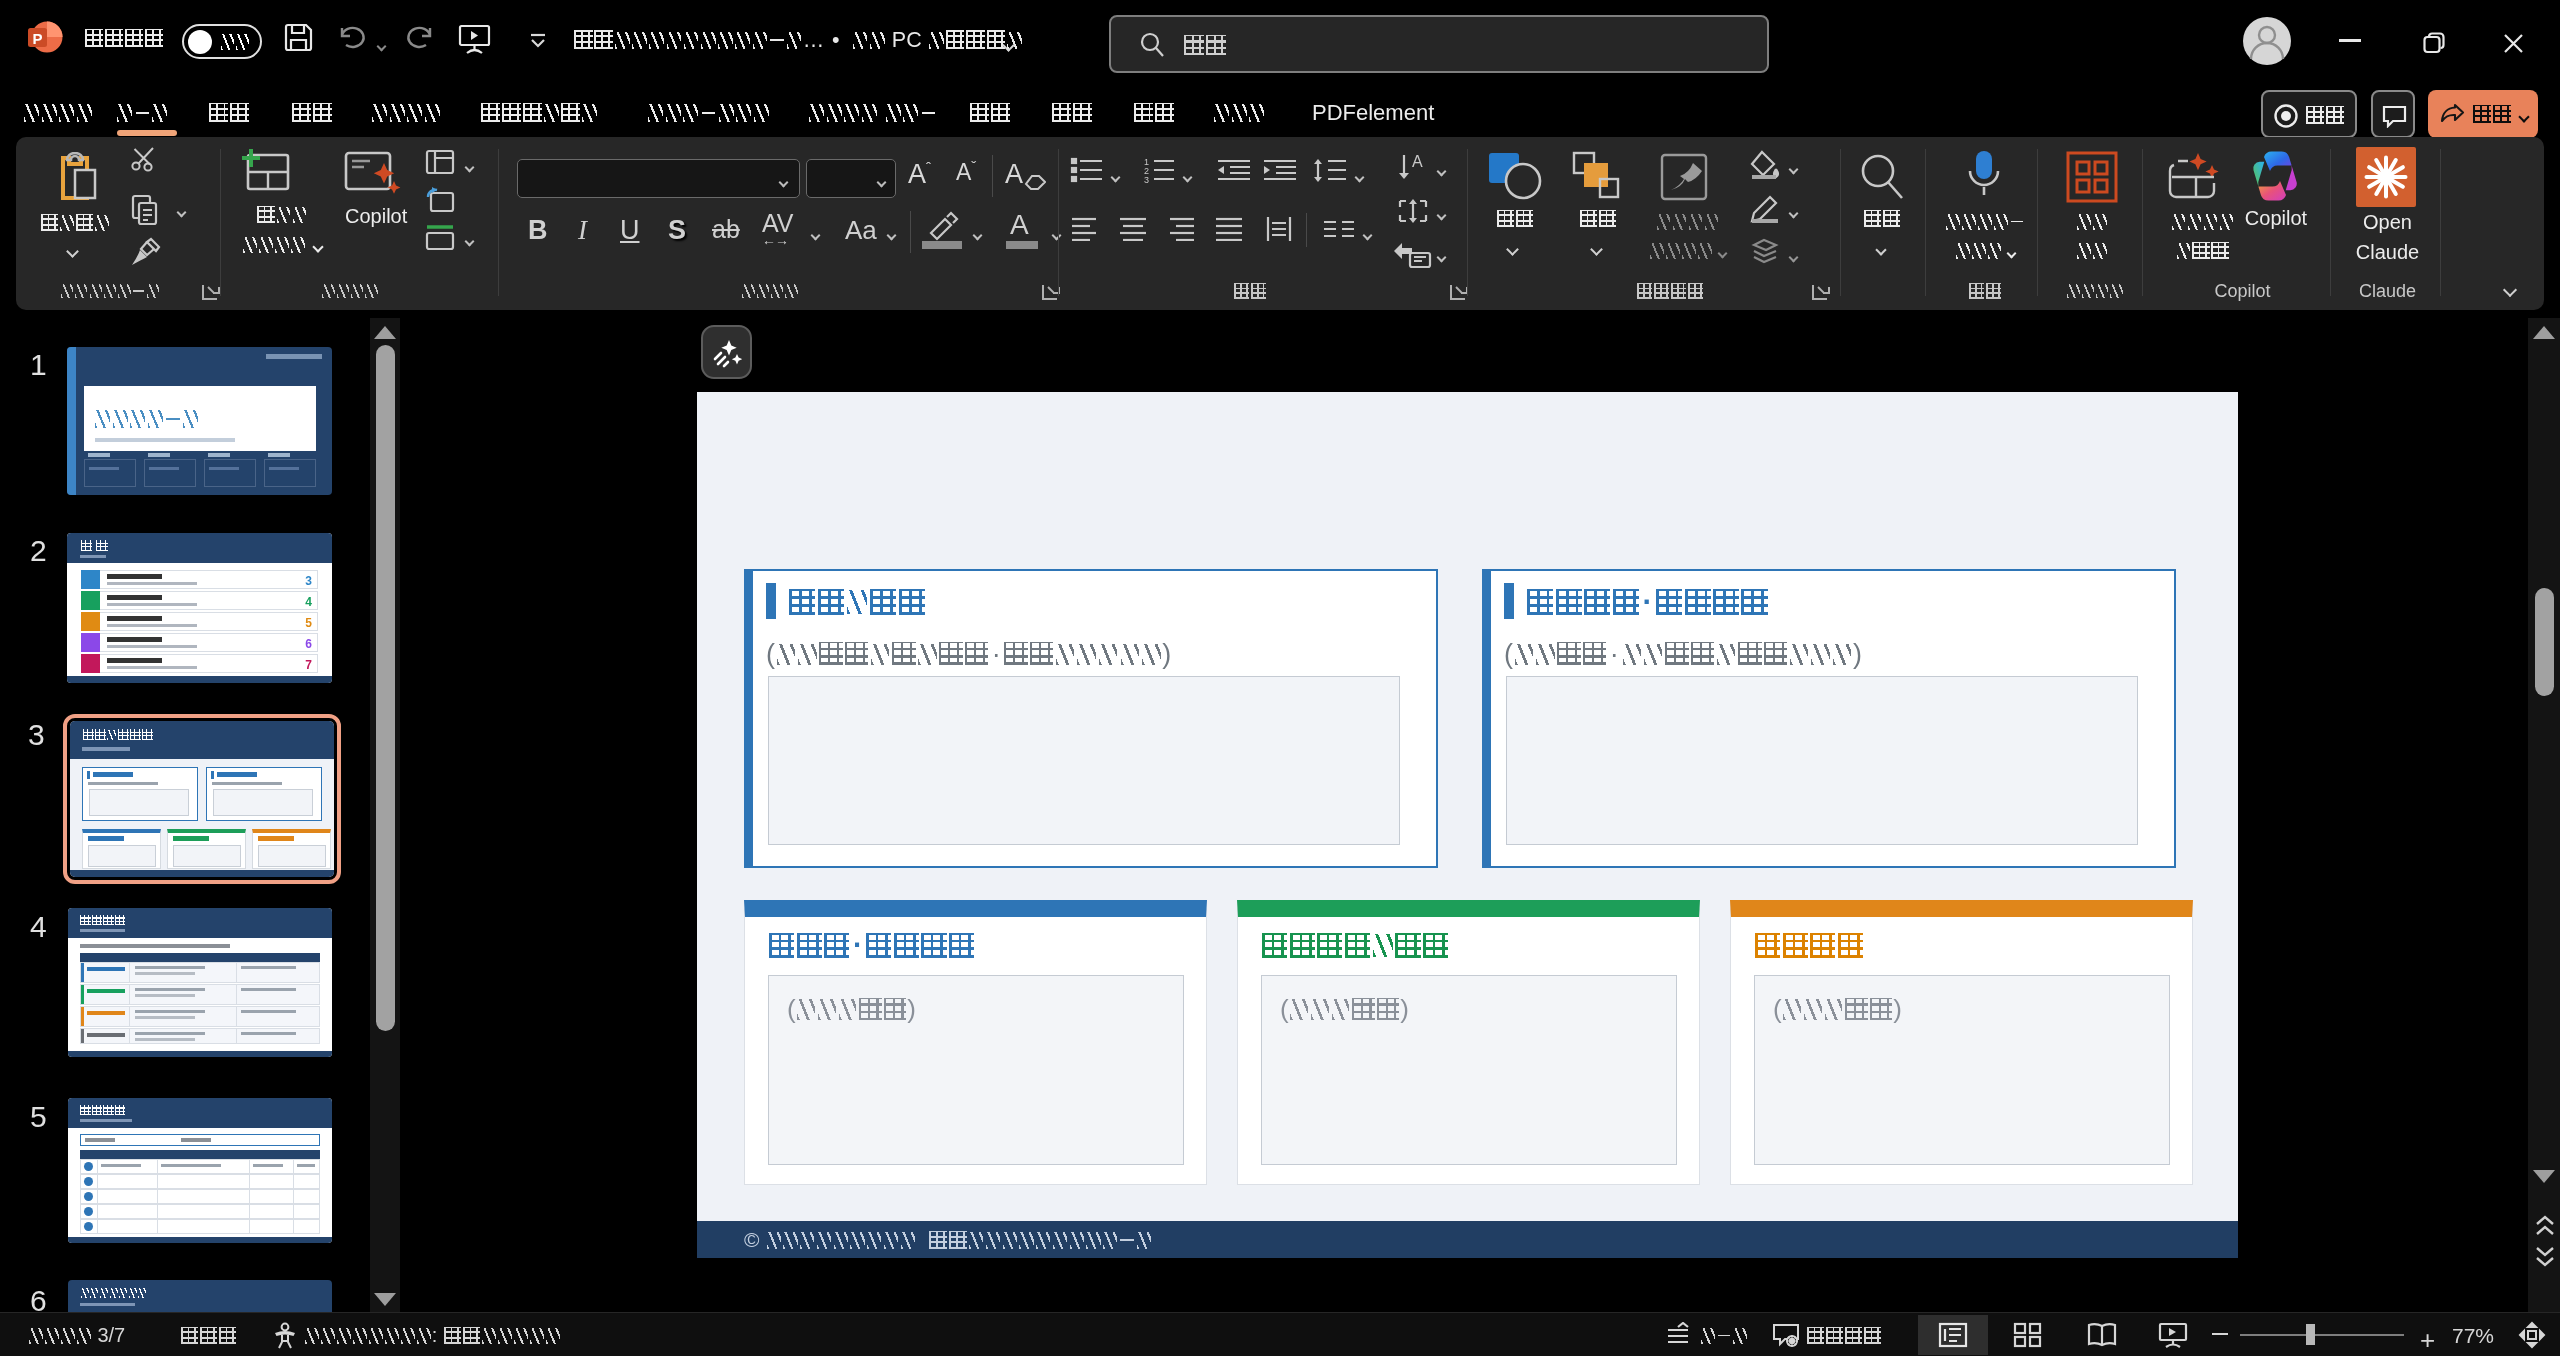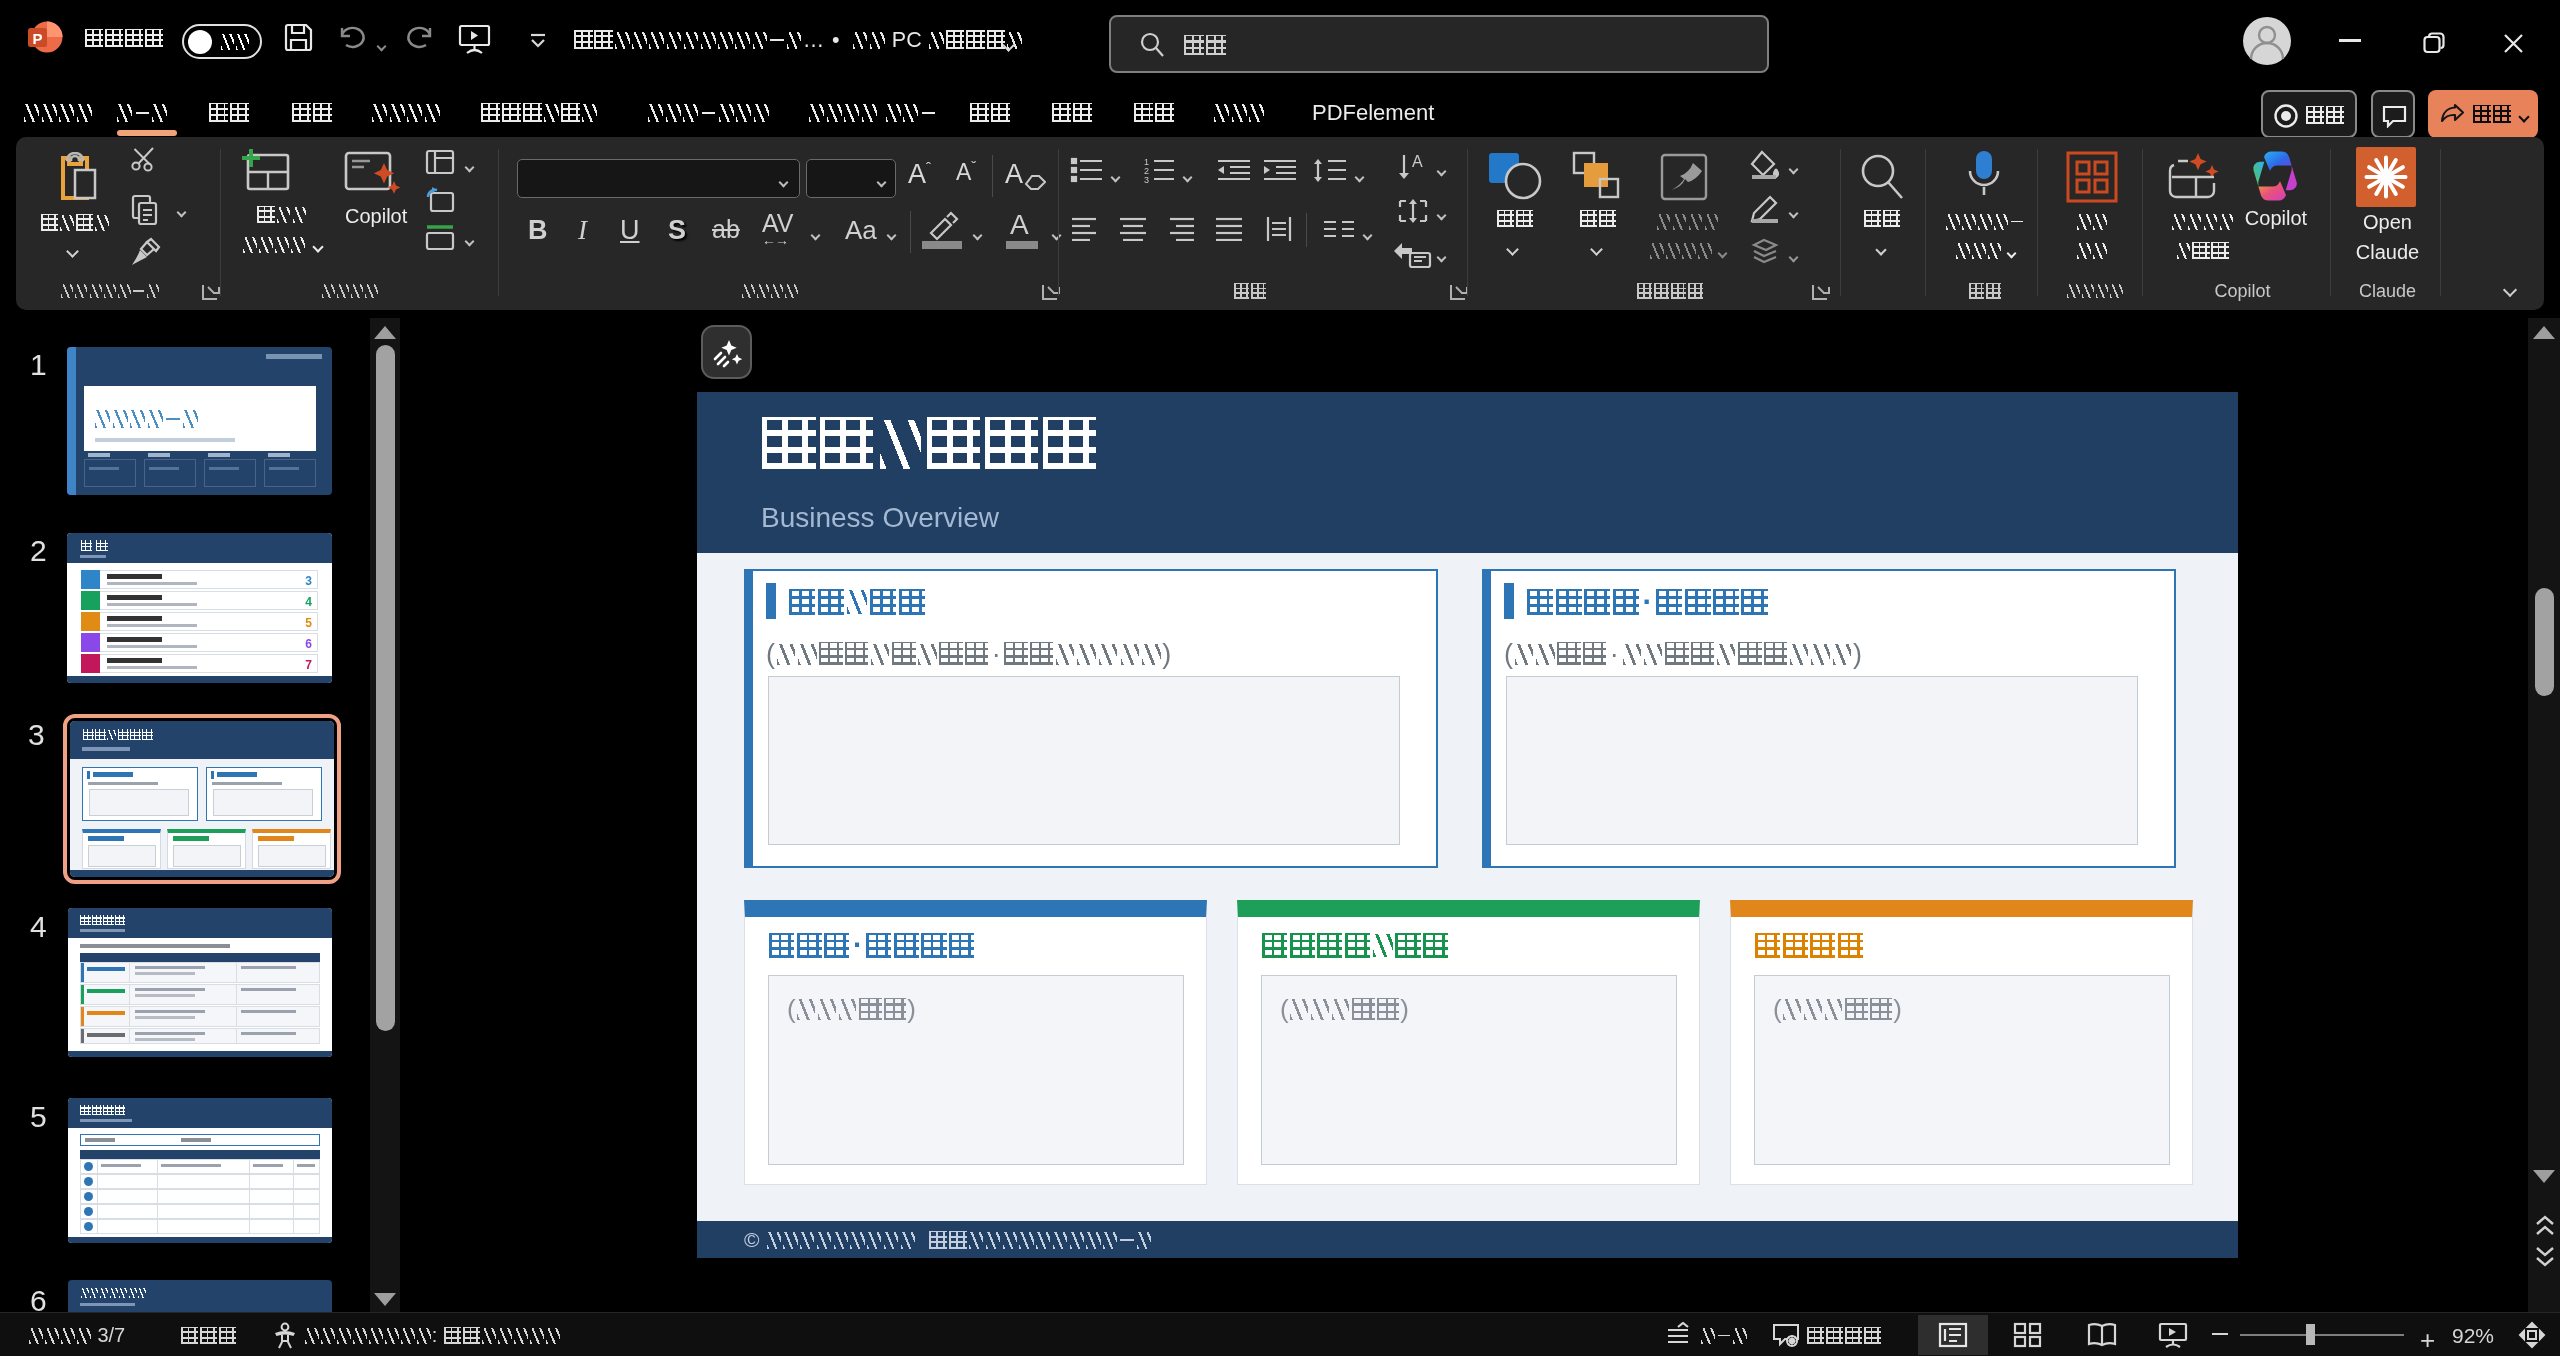--- a/index.html
+++ b/index.html
@@ -618,24 +618,20 @@
 <path d="M17 2 l2.3 5.4 5.4 2.3 -5.4 2.3 -2.3 5.4 -2.3 -5.4 -5.4 -2.3 5.4 -2.3 z" fill="#fff"></path>
 <path d="M25 16 l1.6 3.6 3.6 1.6 -3.6 1.6 -1.6 3.6 -1.6 -3.6 -3.6 -1.6 3.6 -1.6 z" fill="#fff"></path>
 <g stroke="#fff" stroke-width="2.6" stroke-linecap="round">
         <path d="M3 21 l6 -6"></path>
         <path d="M6 26 l7 -7"></path>
         <path d="M12 28 l4 -4"></path>
       </g>
 </svg>
   </div>
 <div class="abs" style="left:697px;top:392px;width:1541px;height:866px;background:#EFF2F7">
-<div class="abs" style="left:0;top:0;width:1541px;height:161px;background:#213E63">
-<div class="abs" style="left:63px;top:16px;font-size:61px;font-weight:bold;color:#fff;letter-spacing:1px"><i class="g"></i><i class="g"></i><i class="a"></i><i class="g"></i><i class="g"></i><i class="g"></i></div>
-<div class="abs" style="left:64px;top:110px;font-size:28px;color:#A3B8D2">Business Overview</div>
-</div>
 <div class="abs" style="left:47px;top:177px;width:694px;height:299px;background:#fff;border:2px solid #2E75B6;border-left:9px solid #2E75B6">
 <div class="abs" style="left:13px;top:12px;width:10px;height:36px;background:#2E75B6"></div>
 <div class="abs" style="left:35px;top:14px;font-size:30px;font-weight:bold;color:#2E75B6"><i class="g"></i><i class="g"></i><i class="a"></i><i class="g"></i><i class="g"></i></div>
 <div class="abs" style="left:13px;top:68px;font-size:27px;color:#707880">(<i class="a"></i><i class="a"></i><i class="g"></i><i class="g"></i><i class="a"></i><i class="g"></i><i class="a"></i><i class="g"></i><i class="g"></i><i class="md">·</i><i class="g"></i><i class="g"></i><i class="a"></i><i class="a"></i><i class="a"></i><i class="a"></i><i class="a"></i>)</div>
 <div class="abs" style="left:15px;top:105px;width:632px;height:169px;background:#F2F4F8;border:1.5px solid #C5CBD3"></div>
 </div>
 <div class="abs" style="left:785px;top:177px;width:694px;height:299px;background:#fff;border:2px solid #2E75B6;border-left:9px solid #2E75B6">
 <div class="abs" style="left:13px;top:12px;width:10px;height:36px;background:#2E75B6"></div>
 <div class="abs" style="left:35px;top:14px;font-size:30px;font-weight:bold;color:#2E75B6"><i class="g"></i><i class="g"></i><i class="g"></i><i class="g"></i><i class="md">·</i><i class="g"></i><i class="g"></i><i class="g"></i><i class="g"></i></div>
 <div class="abs" style="left:13px;top:68px;font-size:27px;color:#707880">(<i class="a"></i><i class="a"></i><i class="g"></i><i class="g"></i><i class="md">·</i><i class="a"></i><i class="a"></i><i class="g"></i><i class="g"></i><i class="a"></i><i class="g"></i><i class="g"></i><i class="a"></i><i class="a"></i><i class="a"></i>)</div>
@@ -713,17 +709,17 @@
     </svg>
 <svg class="abs" style="left:2158px;top:9px" width="30" height="26" viewBox="0 0 30 26" fill="none" stroke="#d6d6d6" stroke-width="2.2">
 <rect x="2" y="2" width="26" height="16" rx="1"></rect>
       <path d="M11 6 l7 4 -7 4 z" fill="#d6d6d6" stroke="none"></path>
       <path d="M15 18 v4 M8 25 q7 -5 14 0"></path>
     </svg>
 <div class="abs" style="left:2212px;top:20px;width:16px;height:2.4px;background:#d6d6d6"></div>
 <div class="abs" style="left:2240px;top:20.5px;width:164px;height:2px;background:#7e7e7e"></div>
 <div class="abs" style="left:2306px;top:11px;width:9px;height:21px;background:#b8b8b8"></div>
 <div class="abs" style="left:2420px;top:12px;font-size:26px;color:#d6d6d6;font-weight:normal">+</div>
-<div class="abs" style="left:2452px;top:11px;font-size:21px;color:#d6d6d6">92%</div>
+<div class="abs" style="left:2452px;top:11px;font-size:21px;color:#d6d6d6">77%</div>
 <svg class="abs" style="left:2518px;top:8px" width="28" height="28" viewBox="0 0 28 28" fill="none" stroke="#d6d6d6" stroke-width="2">
 <path d="M14 2 l4 4 h-8 z M14 26 l4 -4 h-8 z M2 14 l4 -4 v8 z M26 14 l-4 -4 v8 z" fill="#d6d6d6"></path>
       <rect x="10" y="10" width="8" height="8"></rect>
     </svg>
 </div>
 </body></html>

